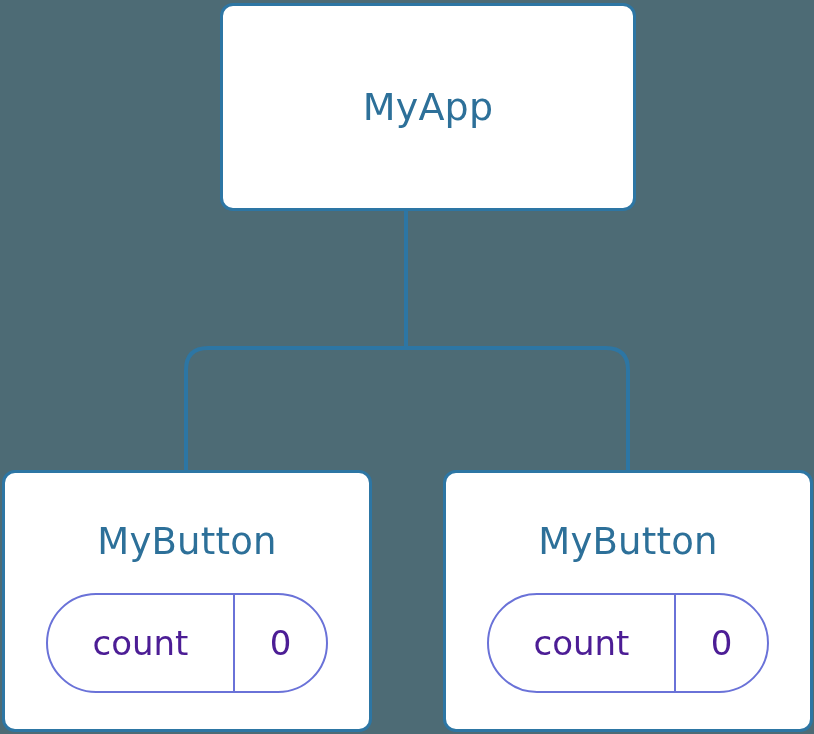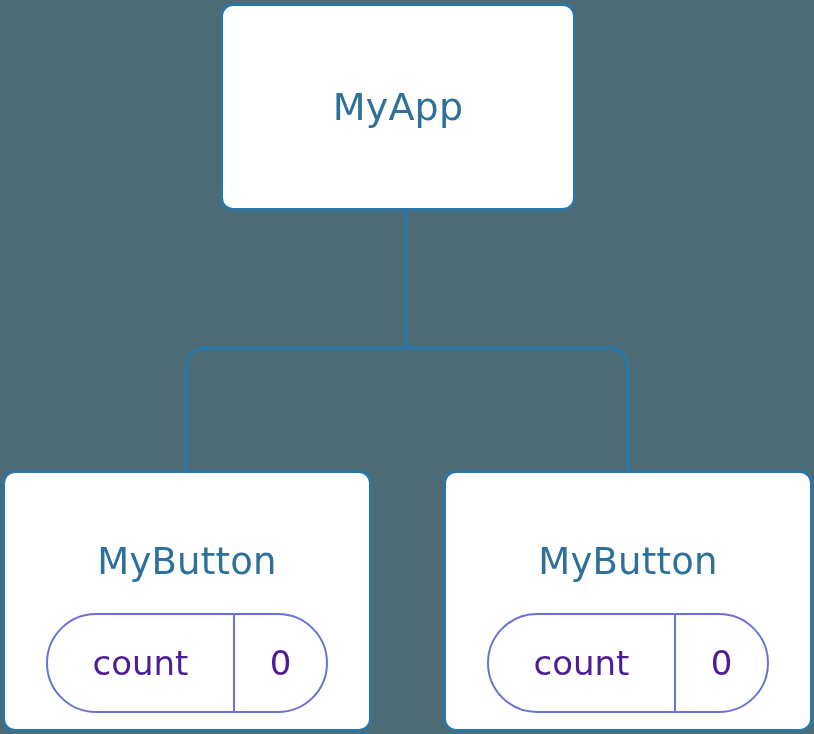--- a/index.html
+++ b/index.html
@@ -39,31 +39,31 @@
     border: 3px solid #2d76a4;
     border-radius: 13px;
     display: flex;
     flex-direction: column;
     align-items: center;
   }
 
   .node-root {
     left: 220px;
     top: 3px;
-    width: 356px;
+    width: 416px;
     height: 208px;
     justify-content: center;
   }
 
   .node-leaf {
     width: 370px;
     height: 262px;
     top: 470px;
     justify-content: flex-start;
-    padding-top: 70px;
+    padding-top: 50px;
   }
   .node-leaf-left  { left: 2px; }
   .node-leaf-right { left: 443px; }
 
   .node-title {
     color: #2d7099;
     font-weight: 400;
     letter-spacing: 0.2px;
     line-height: 1;
     white-space: nowrap;

